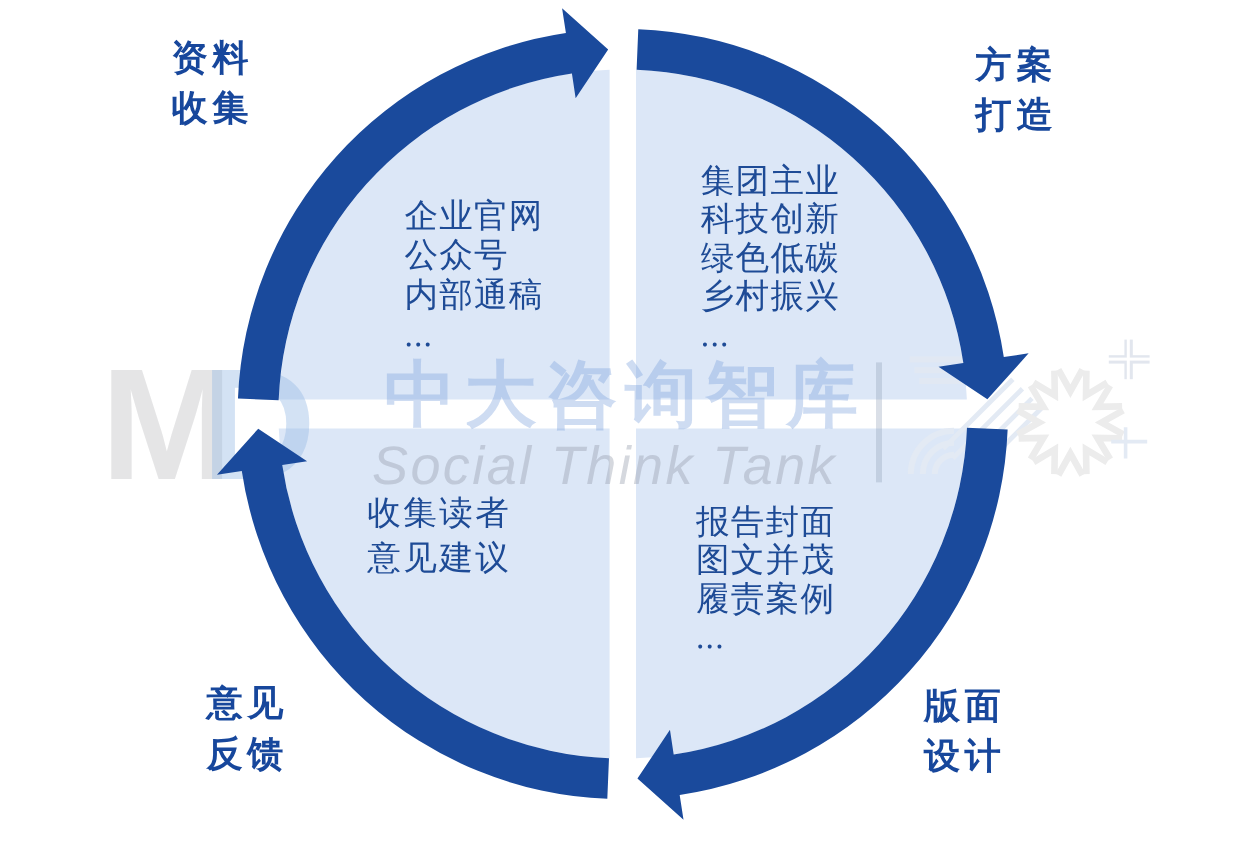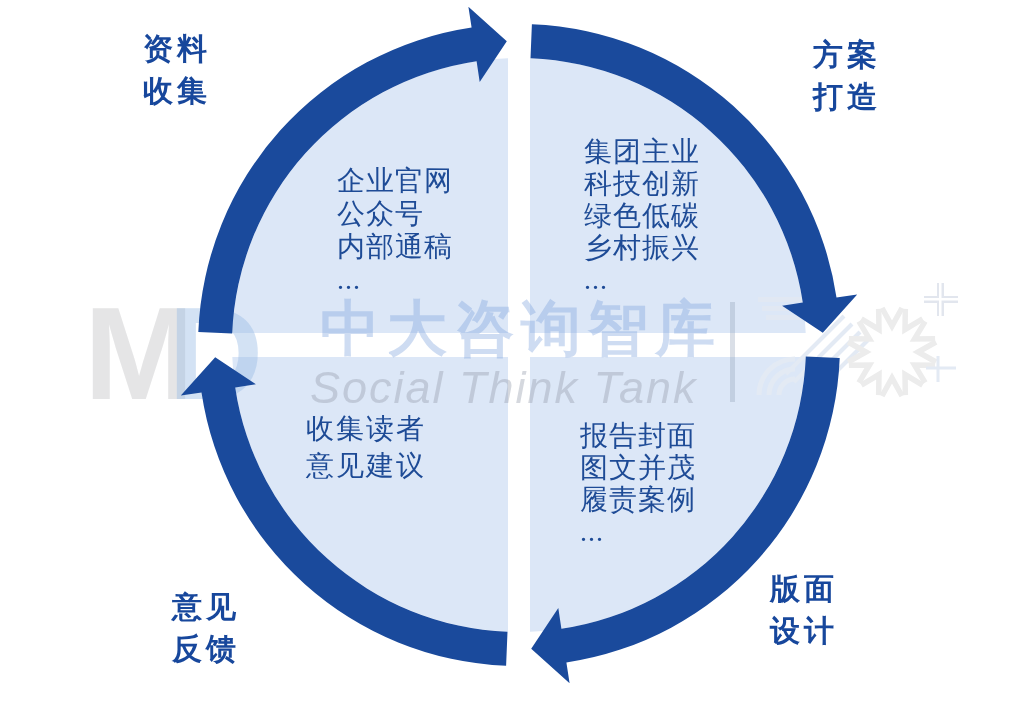--- a/index.html
+++ b/index.html
@@ -31,21 +31,21 @@
          color:rgba(150,158,172,.40);white-space:nowrap;font-style:italic;}
   .wm-bar{position:absolute;left:730px;top:302px;width:5px;height:100px;
           background:rgba(140,155,180,.32);}
 
   
   .step-label{position:absolute;font-weight:700;font-size:30px;line-height:42px;
               letter-spacing:4px;color:var(--labelc,#17479C);white-space:nowrap;}
   .label-tl{left:143px;top:28px;}
   .label-tr{left:813px;top:34px;}
   .label-br{left:770px;top:568px;}
-  .label-bl{left:172px;top:566px;margin-top:20px;}
+  .label-bl{left:172px;top:566px;}
 
   
   .items{position:absolute;font-size:28px;color:var(--itemc,#1E4B96);
          letter-spacing:1px;white-space:nowrap;}
   .items-tl{left:318px;top:164px;line-height:33px;margin-left:19px;}
   .items-tr{left:584px;top:136px;line-height:32px;}
   .items-br{left:580px;top:420px;line-height:32px;}
   .items-bl{left:306px;top:410px;line-height:37px;letter-spacing:2px;}
 </style>
 </head>

